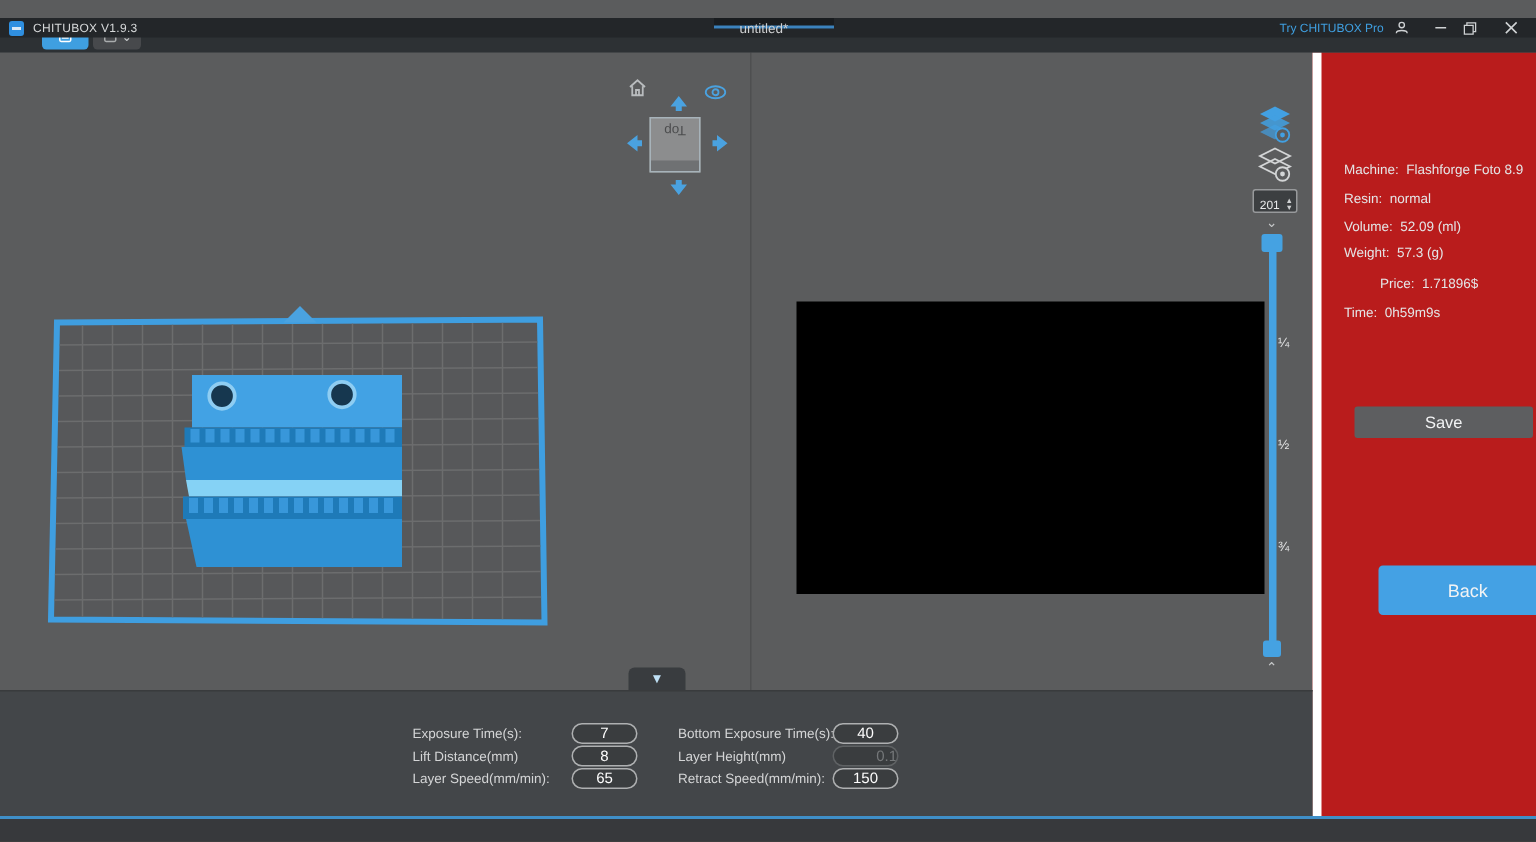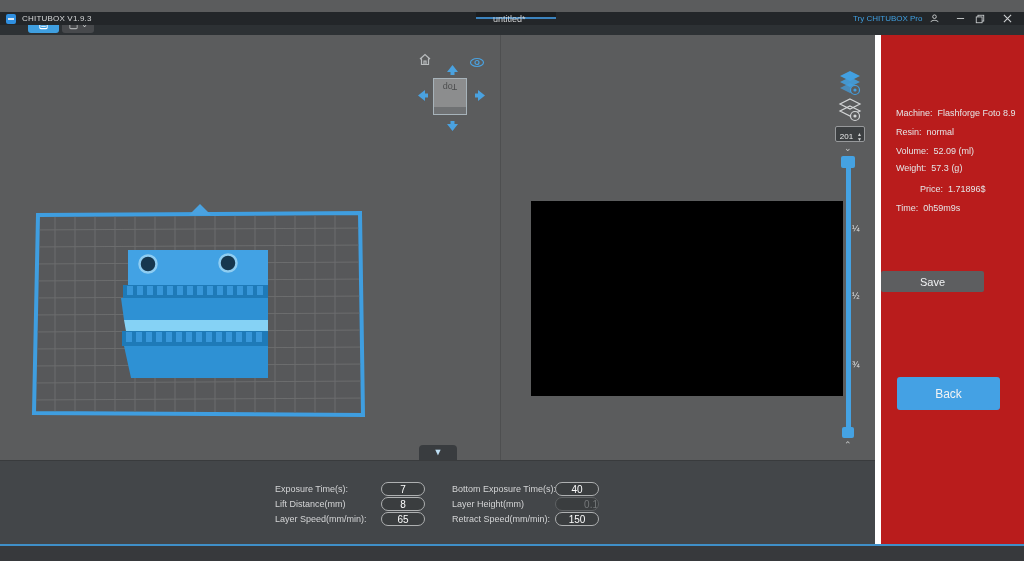--- a/index.html
+++ b/index.html
@@ -56,21 +56,21 @@
   
   .collapse-tab { position: absolute; left: 419px; top: 410px; width: 38px; height: 15px;
                   background: #393c3f; border-radius: 4px 4px 0 0; display: flex; align-items: center;
                   justify-content: center; cursor: pointer; }
   .collapse-tab span { font-size: 9px; color: #bfe0f5; line-height: 1; }
   
   .right-panel { position: absolute; left: 875px; top: 35px; width: 149px; height: 510px;
                  background: #b91c1c; border-left: 6px solid #ffffff; }
   .info-row { position: absolute; left: 15px; font-size: 9px; color: #e4e5e6; white-space: nowrap; }
   .info-row .val { margin-left: 5px; }
-  .btn { position: absolute; left: 0; width: 103px; display: flex; align-items: center; justify-content: center;
+  .btn { position: absolute; left: 22px; width: 119px; display: flex; align-items: center; justify-content: center;
          color: #f2f3f4; cursor: pointer; }
   .btn.save { top: 236px; height: 21px; background: #5d5e60; border-radius: 2px; font-size: 11px; }
   .btn.back { top: 342px; height: 33px; background: #44a1e4; border-radius: 3px; font-size: 12px; margin-left: 16px; }
   
   .bottom-panel { position: absolute; left: 0; top: 460px; width: 875px; height: 85px;
                   background: #434649; border-top: 1px solid #393b3d; }
   .set-label { position: absolute; font-size: 9px; color: #d4d5d6; white-space: nowrap; }
   .set-input { position: absolute; width: 44px; height: 14px; background: #3a3d3f;
                border: 1px solid #aeb0b1; border-radius: 7px; color: #fdfdfd; font-size: 10px;
                text-align: center; font-family: "Liberation Sans", sans-serif; outline: none; }

